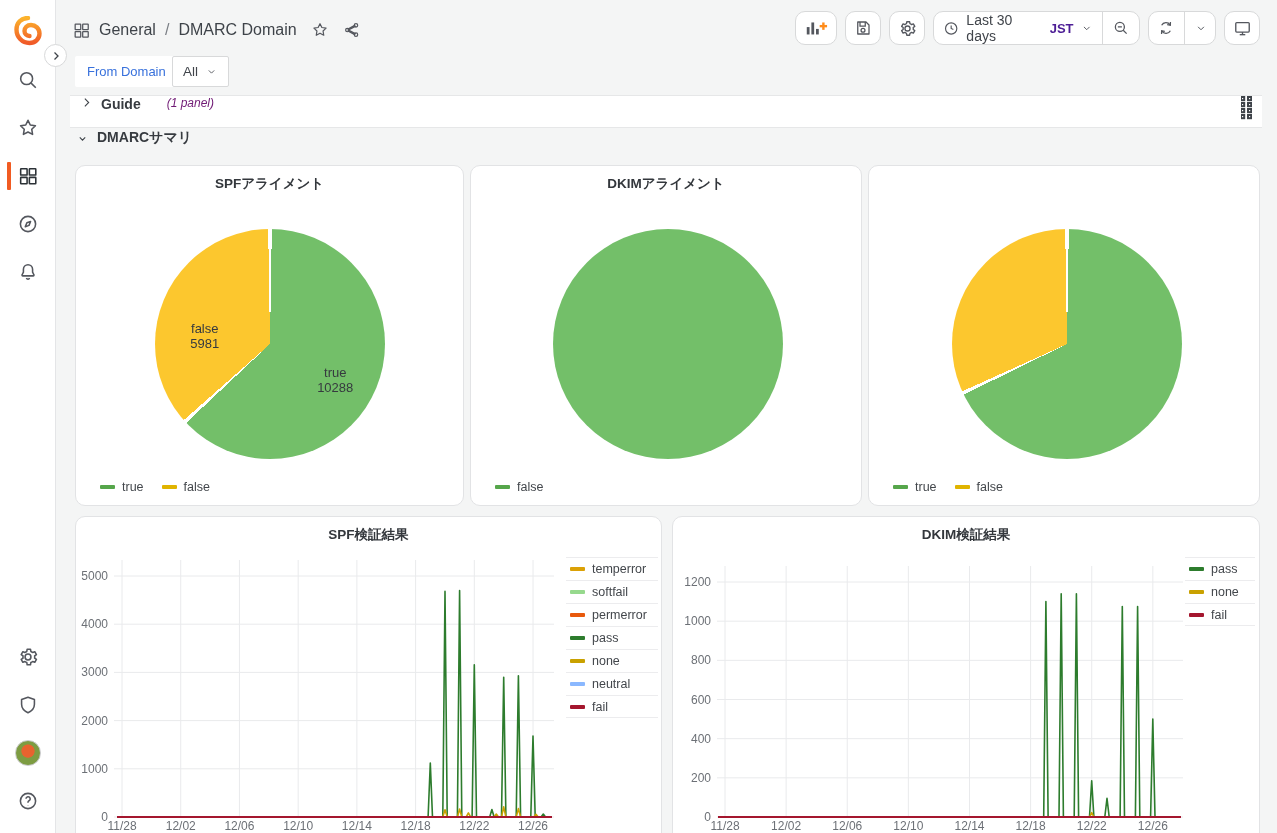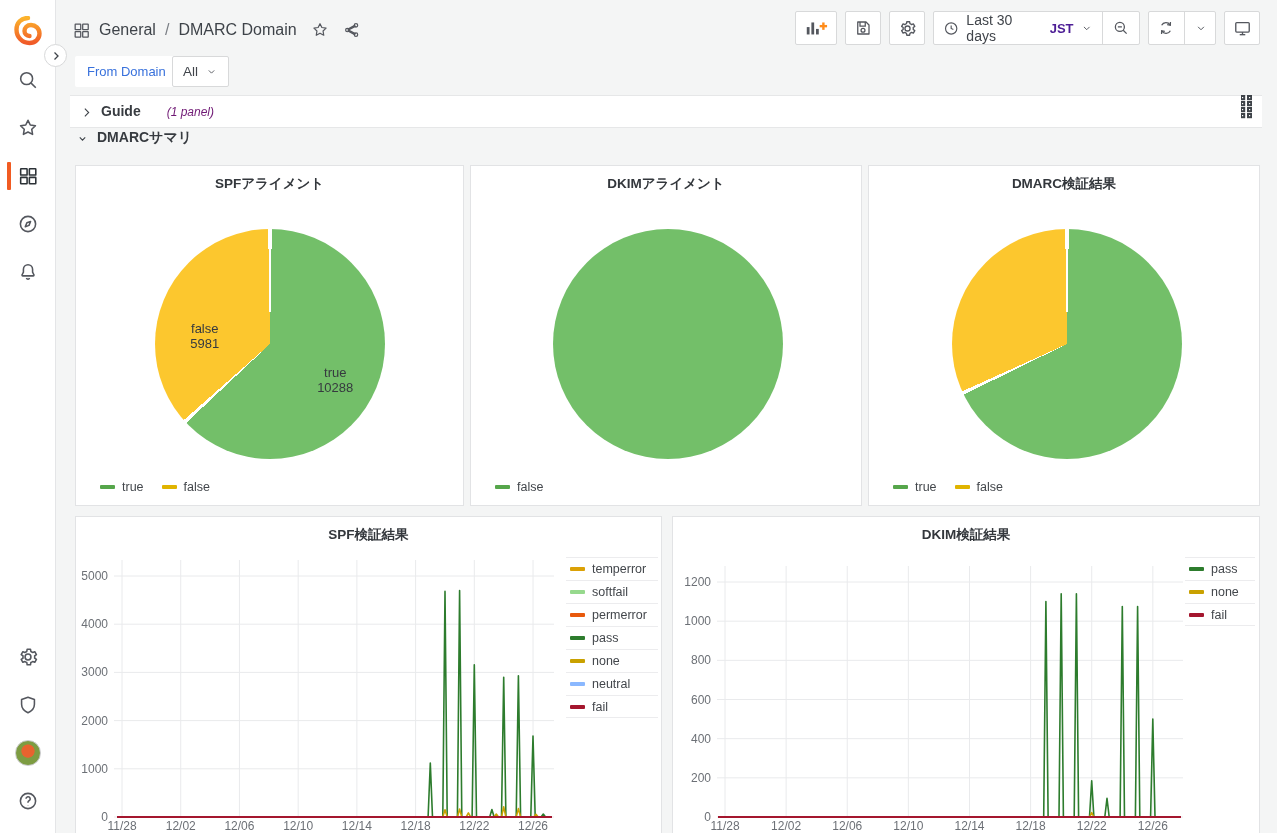--- a/index.html
+++ b/index.html
@@ -18,46 +18,46 @@
   .avatar { width:26px; height:26px; border-radius:50%;
     background:radial-gradient(circle at 50% 42%, #e7632f 0 34%, #7d9c42 38% 100%); border:1px solid #c8c9ca; }
 
   
   .breadcrumb { position:absolute; left:72px; top:17px; height:26px; display:flex; align-items:center; gap:8px; font-size:16px; color:#3e4349; }
   .breadcrumb svg { stroke:#54575e; fill:none; stroke-width:1.6; }
   .crumb-sep { color:#7b7f85; padding:0 1px; }
   .icon-btn-plain { display:flex; align-items:center; justify-content:center; cursor:pointer; margin-left:6px; }
 
   .toolbar-btn { position:absolute; top:11px; height:34px; background:#fff; border:1px solid #d8d9da;
-    border-radius:2px; display:flex; align-items:center; justify-content:center; cursor:pointer; }
+    border-radius:10px; display:flex; align-items:center; justify-content:center; cursor:pointer; }
   .toolbar-btn svg { stroke:#54575e; fill:none; stroke-width:1.7; }
   .tb-seg { display:flex; align-items:center; justify-content:center; height:100%; padding:0 9px; }
   .tb-seg + .tb-seg { border-left:1px solid #d8d9da; }
   .time-text { font-size:14px; color:#41454b; margin:0 7px 0 7px; }
   .tz-text { font-size:13px; font-weight:bold; color:#4c1d95; margin-right:6px; }
 
   
   .var-label { position:absolute; left:75px; top:56px; height:31px; background:#fff; border-radius:2px;
     display:flex; align-items:center; padding:0 12px; font-size:13px; font-weight:500; color:#3871dc; cursor:pointer; }
   .var-value { position:absolute; left:172px; top:56px; height:31px; background:#fff; border:1px solid #d8d9da; border-radius:2px;
     display:flex; align-items:center; gap:7px; padding:0 10px; font-size:13.5px; color:#41454b; cursor:pointer; }
   .var-value svg { stroke:#54575e; fill:none; stroke-width:1.7; }
 
   
   .guide-row { position:absolute; left:70px; top:95px; width:1192px; height:33px; background:#fff;
-    border-top:1px solid #e6e7e8; border-bottom:1px solid #e6e7e8; display:flex; align-items:flex-end; padding:8px 10px; cursor:pointer; }
+    border-top:1px solid #e6e7e8; border-bottom:1px solid #e6e7e8; display:flex; align-items:flex-start; padding:0 10px; cursor:pointer; }
   .guide-row svg { stroke:#3e4349; fill:none; stroke-width:2; }
   .row-title { font-size:14px; font-weight:bold; color:#373b40; margin-left:8px; }
   .row-meta { font-size:12px; font-style:italic; color:#701a75; margin-left:26px; }
   .drag-handle { margin-left:auto; display:flex; cursor:grab; }
   .summary-row { position:absolute; left:76px; top:128px; height:20px; display:flex; align-items:center; cursor:pointer; }
   .summary-row svg { stroke:#3e4349; fill:none; stroke-width:2; }
 
   
-  .panel { position:absolute; background:#fff; border:1px solid #e2e3e5; border-radius:0; }
+  .panel { position:absolute; background:#fff; border:1px solid #e2e3e5; border-radius:10px; }
   .panel-title { position:absolute; left:0; right:0; top:9px; text-align:center; font-size:13.5px; font-weight:600; color:#33373c; cursor:pointer; }
 
   
   .pie { position:absolute; top:63px; width:230px; height:230px; border-radius:50%; }
   .pie-label { position:absolute; transform:translate(-50%,-50%); text-align:center; white-space:pre-line;
     font-size:13px; font-weight:500; color:#363a3f; line-height:15px; }
   .pie-legend { position:absolute; left:24px; top:314px; display:flex; gap:18px; }
   .legend-item { display:flex; align-items:center; gap:7px; font-size:12.5px; color:#43474c; cursor:pointer; }
   .swatch { width:15px; height:4px; border-radius:1px; }
 
@@ -299,21 +299,20 @@
   <div class="pie" style="left: 82px; background: conic-gradient(rgb(115, 191, 105) 0deg, rgb(115, 191, 105) 360deg);"></div>
   <div class="pie-legend">
       <div class="legend-item">
         <span class="swatch" style="background: rgb(86, 166, 75);"></span>
         <span>false</span>
       </div>
     </div>
 </section>
 
 <section class="panel" style="left:868px;top:165px;width:392px;height:341px">
-  <div class="panel-title">DMARC検証結果</div>
   <div class="pie" style="left: 83px; background: conic-gradient(rgb(255, 255, 255) 0deg, rgb(255, 255, 255) 0.9deg, rgb(115, 191, 105) 0.9deg, rgb(115, 191, 105) 243.9deg, rgb(255, 255, 255) 243.9deg, rgb(255, 255, 255) 245.7deg, rgb(252, 199, 46) 245.7deg, rgb(252, 199, 46) 359.1deg, rgb(255, 255, 255) 359.1deg, rgb(255, 255, 255) 360deg);"></div>
   <div class="pie-legend">
       <div class="legend-item">
         <span class="swatch" style="background: rgb(86, 166, 75);"></span>
         <span>true</span>
       </div>
       <div class="legend-item">
         <span class="swatch" style="background: rgb(224, 180, 0);"></span>
         <span>false</span>
       </div>

